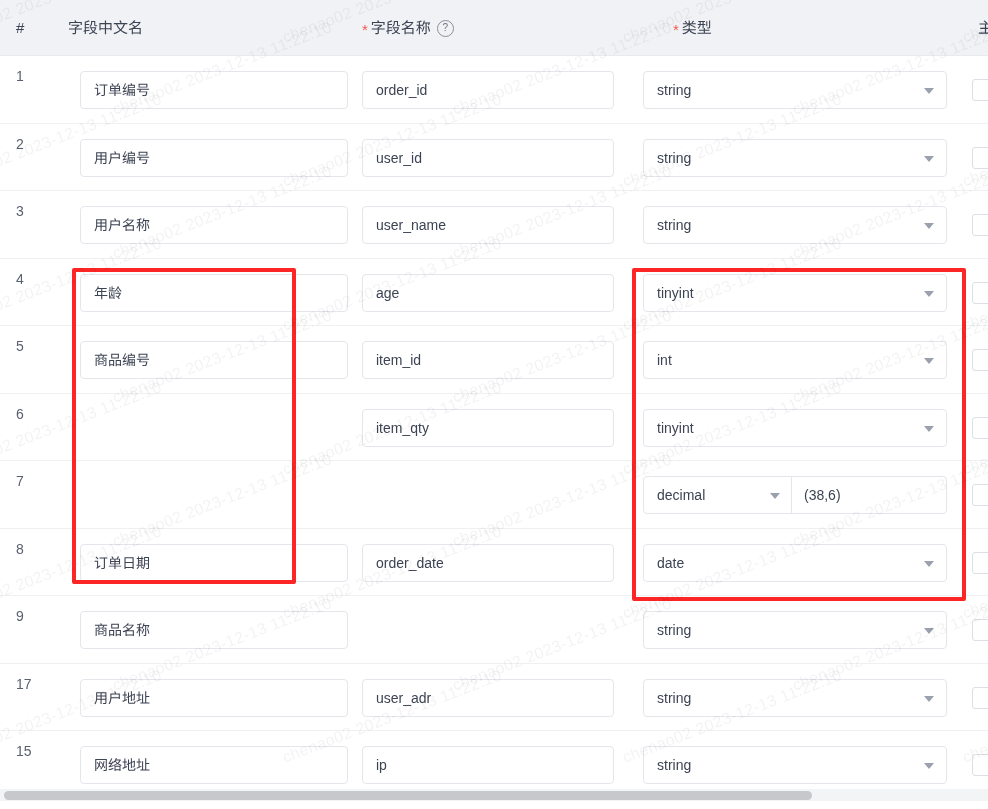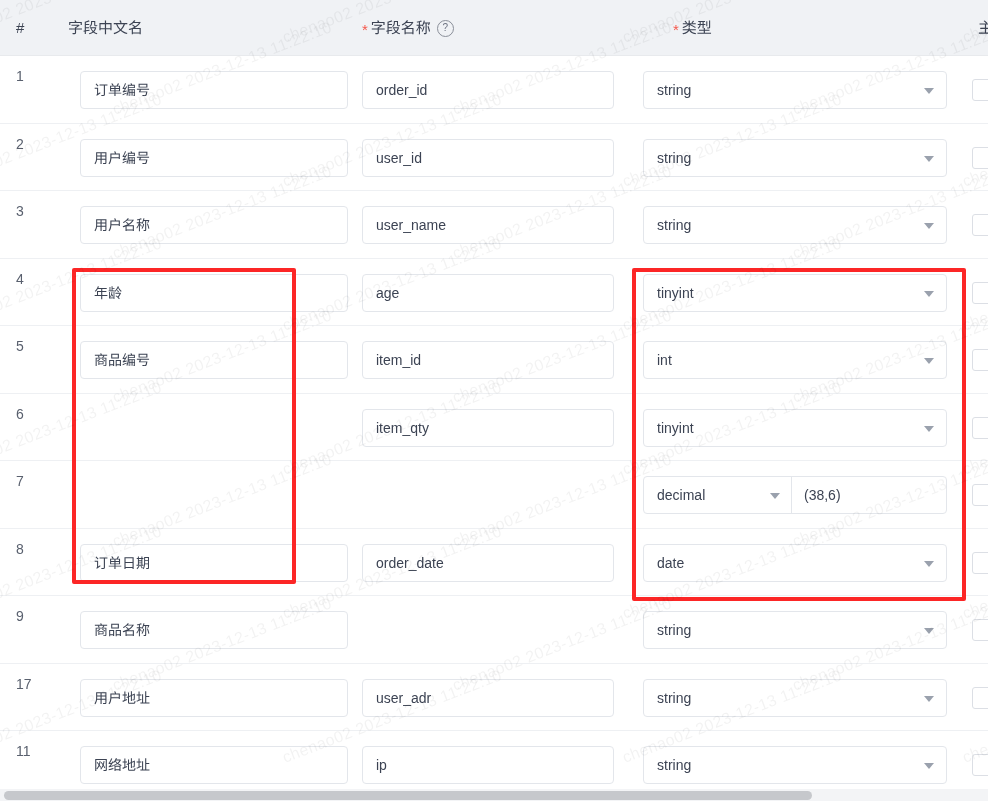--- a/index.html
+++ b/index.html
@@ -351,21 +351,21 @@
         <div class="ctrl col-name">
           <span class="txt">user_adr</span>
         </div>
         <div class="ctrl col-type">
           <span class="txt">string</span>
           <span class="caret"></span>
         </div>
         <div class="pk-box"></div>
       </div>
       <div class="row">
-        <div class="row-index">11</div>
+        <div class="row-index">15</div>
         <div class="ctrl col-cn">
           <span class="txt">网络地址</span>
         </div>
         <div class="ctrl col-name">
           <span class="txt">ip</span>
         </div>
         <div class="ctrl col-type">
           <span class="txt">string</span>
           <span class="caret"></span>
         </div>

